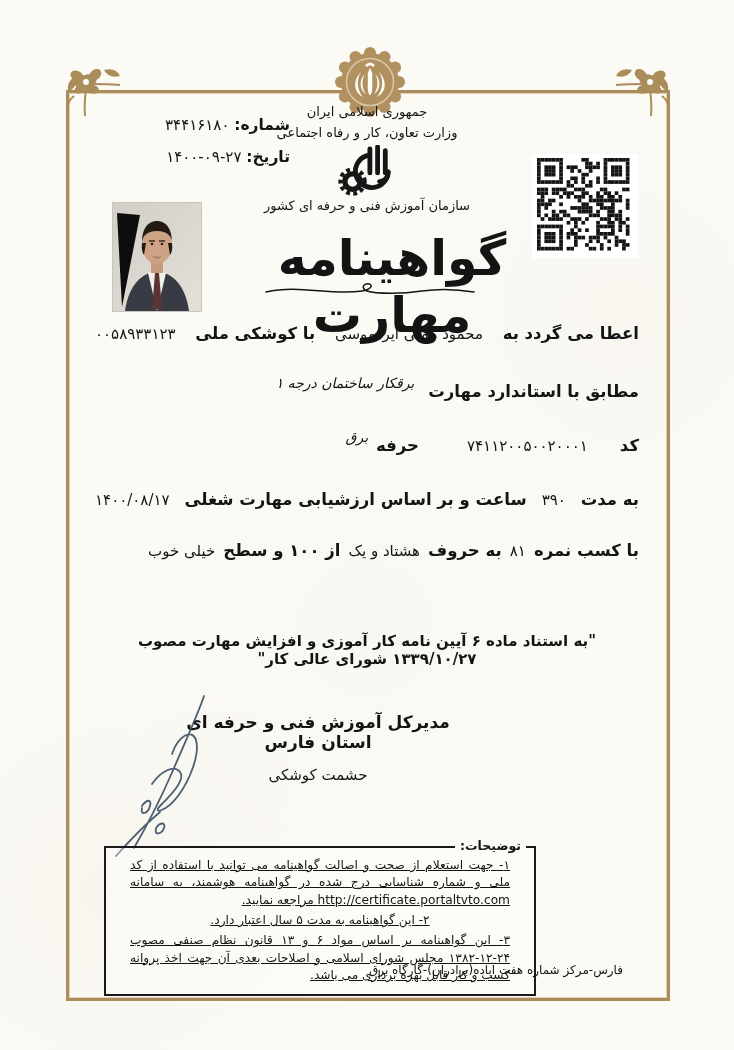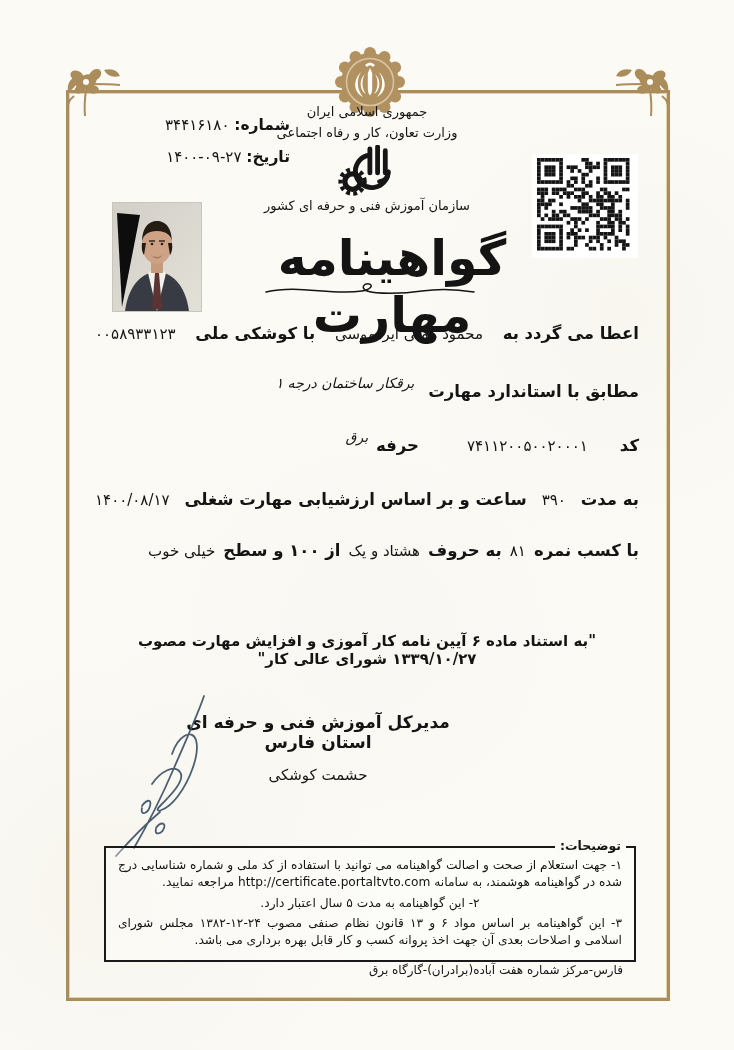--- a/index.html
+++ b/index.html
@@ -46,25 +46,25 @@
   .l3 .g1{margin-left:32px;} .l3 .g2{margin-left:48px;} .l3 .g3{margin-left:8px;}
   .l4{top:490px; justify-content:space-between;}
   .l5{top:541px; left:148px; justify-content:space-between;}
   .quote{position:absolute; top:632px; right:95px; left:95px; text-align:center;
          font-weight:bold; font-size:15px;}
   .sig{position:absolute; top:712px; left:158px; width:320px; text-align:center;}
   .sig .t{font-weight:bold; font-size:17px;}
   .sig .n{font-size:15px; margin-top:14px;}
   .sigink{position:absolute; left:108px; top:688px;}
   
-  .notes{position:absolute; left:104px; top:846px; width:532px; border:2px solid #1a1a1a;
-         padding:9px 12px 7px; box-sizing:border-box; background:rgba(255,255,255,.35);}
+  .notes{position:absolute; left:104px; top:846px; width:432px; border:2px solid #1a1a1a;
+         padding:9px 12px 7px; box-sizing:border-box; background:rgba(255,255,255,.35);text-decoration:underline;}
   .notes .legend{position:absolute; top:-10px; right:8px; background:#fbfaf5; padding:0 5px;
          font-weight:bold; font-size:12.5px;}
-  .notes p{margin:0 0 3px; font-size:12.2px; line-height:1.42; text-align:justify; text-align-last:right;}
+  .notes p{margin:0 12px 3px; font-size:12.2px; line-height:1.42; text-align:justify; text-align-last:right;}
   .notes p.center{text-align:center; text-align-last:center;}
   .footline{position:absolute; top:963px; right:111px; font-size:12px; text-align:right;}
 </style>
 </head>
 <body>
 
 <div class="page">
 
   <div class="frame"></div>
 

